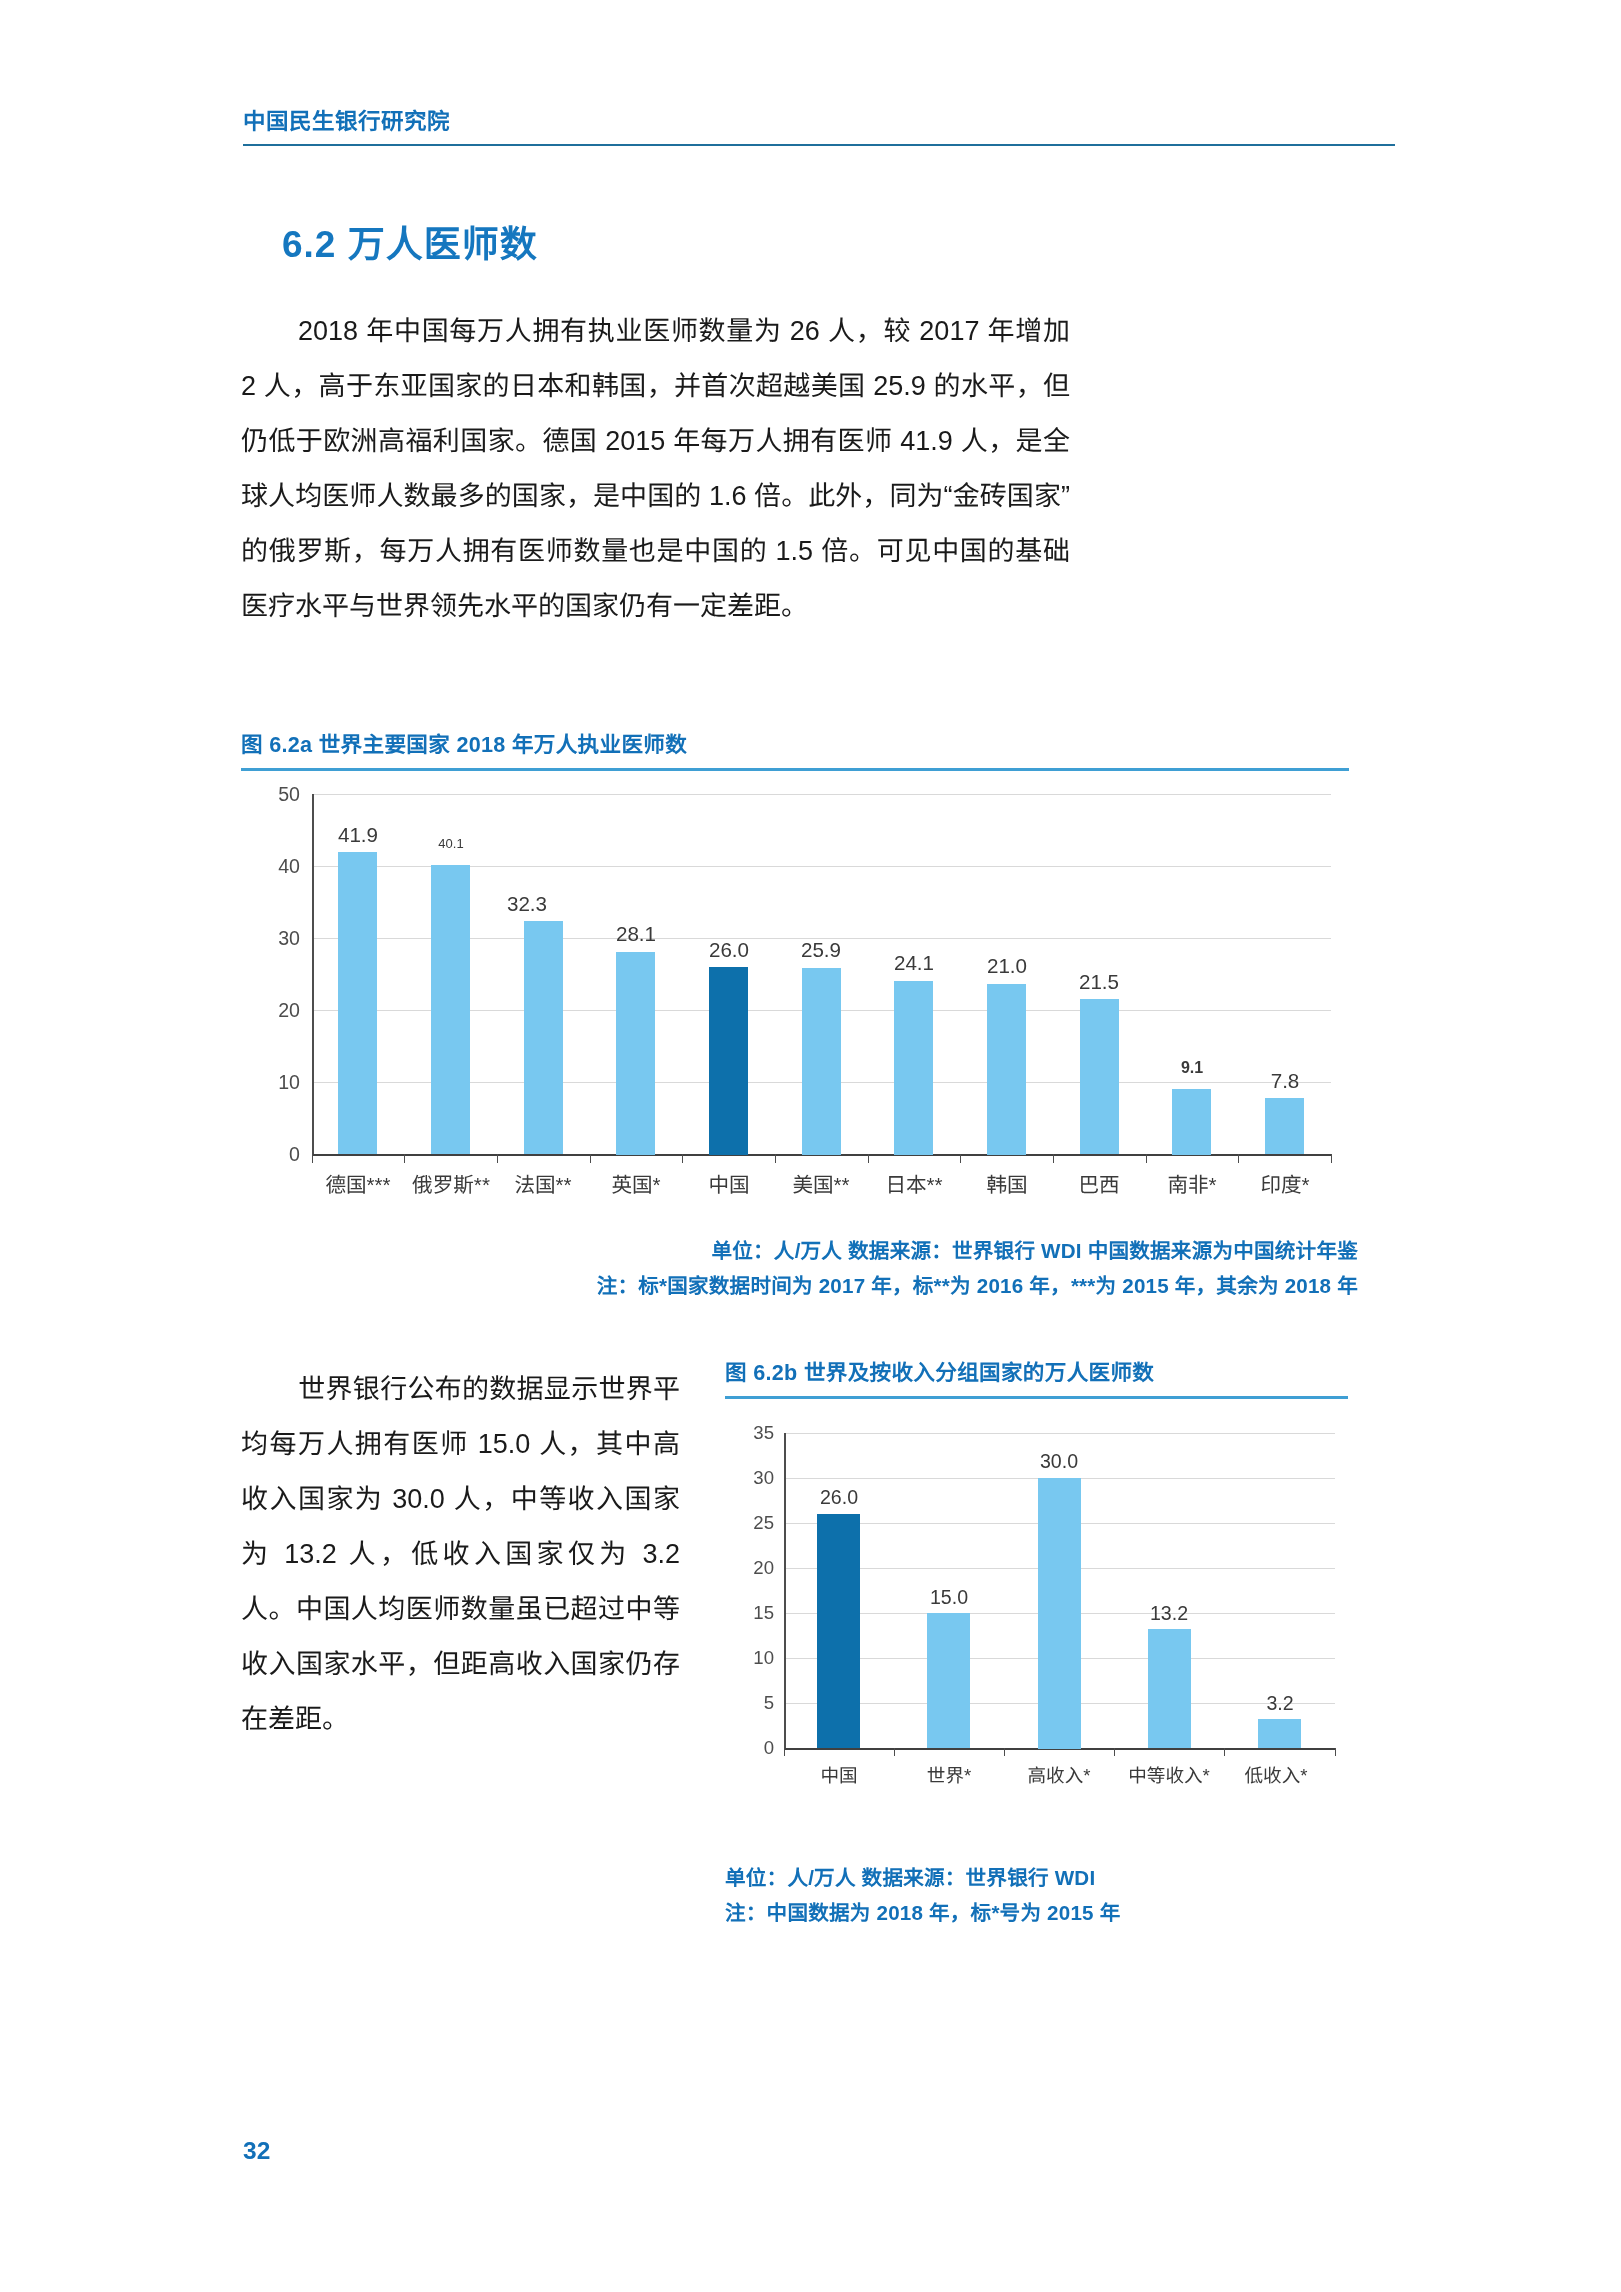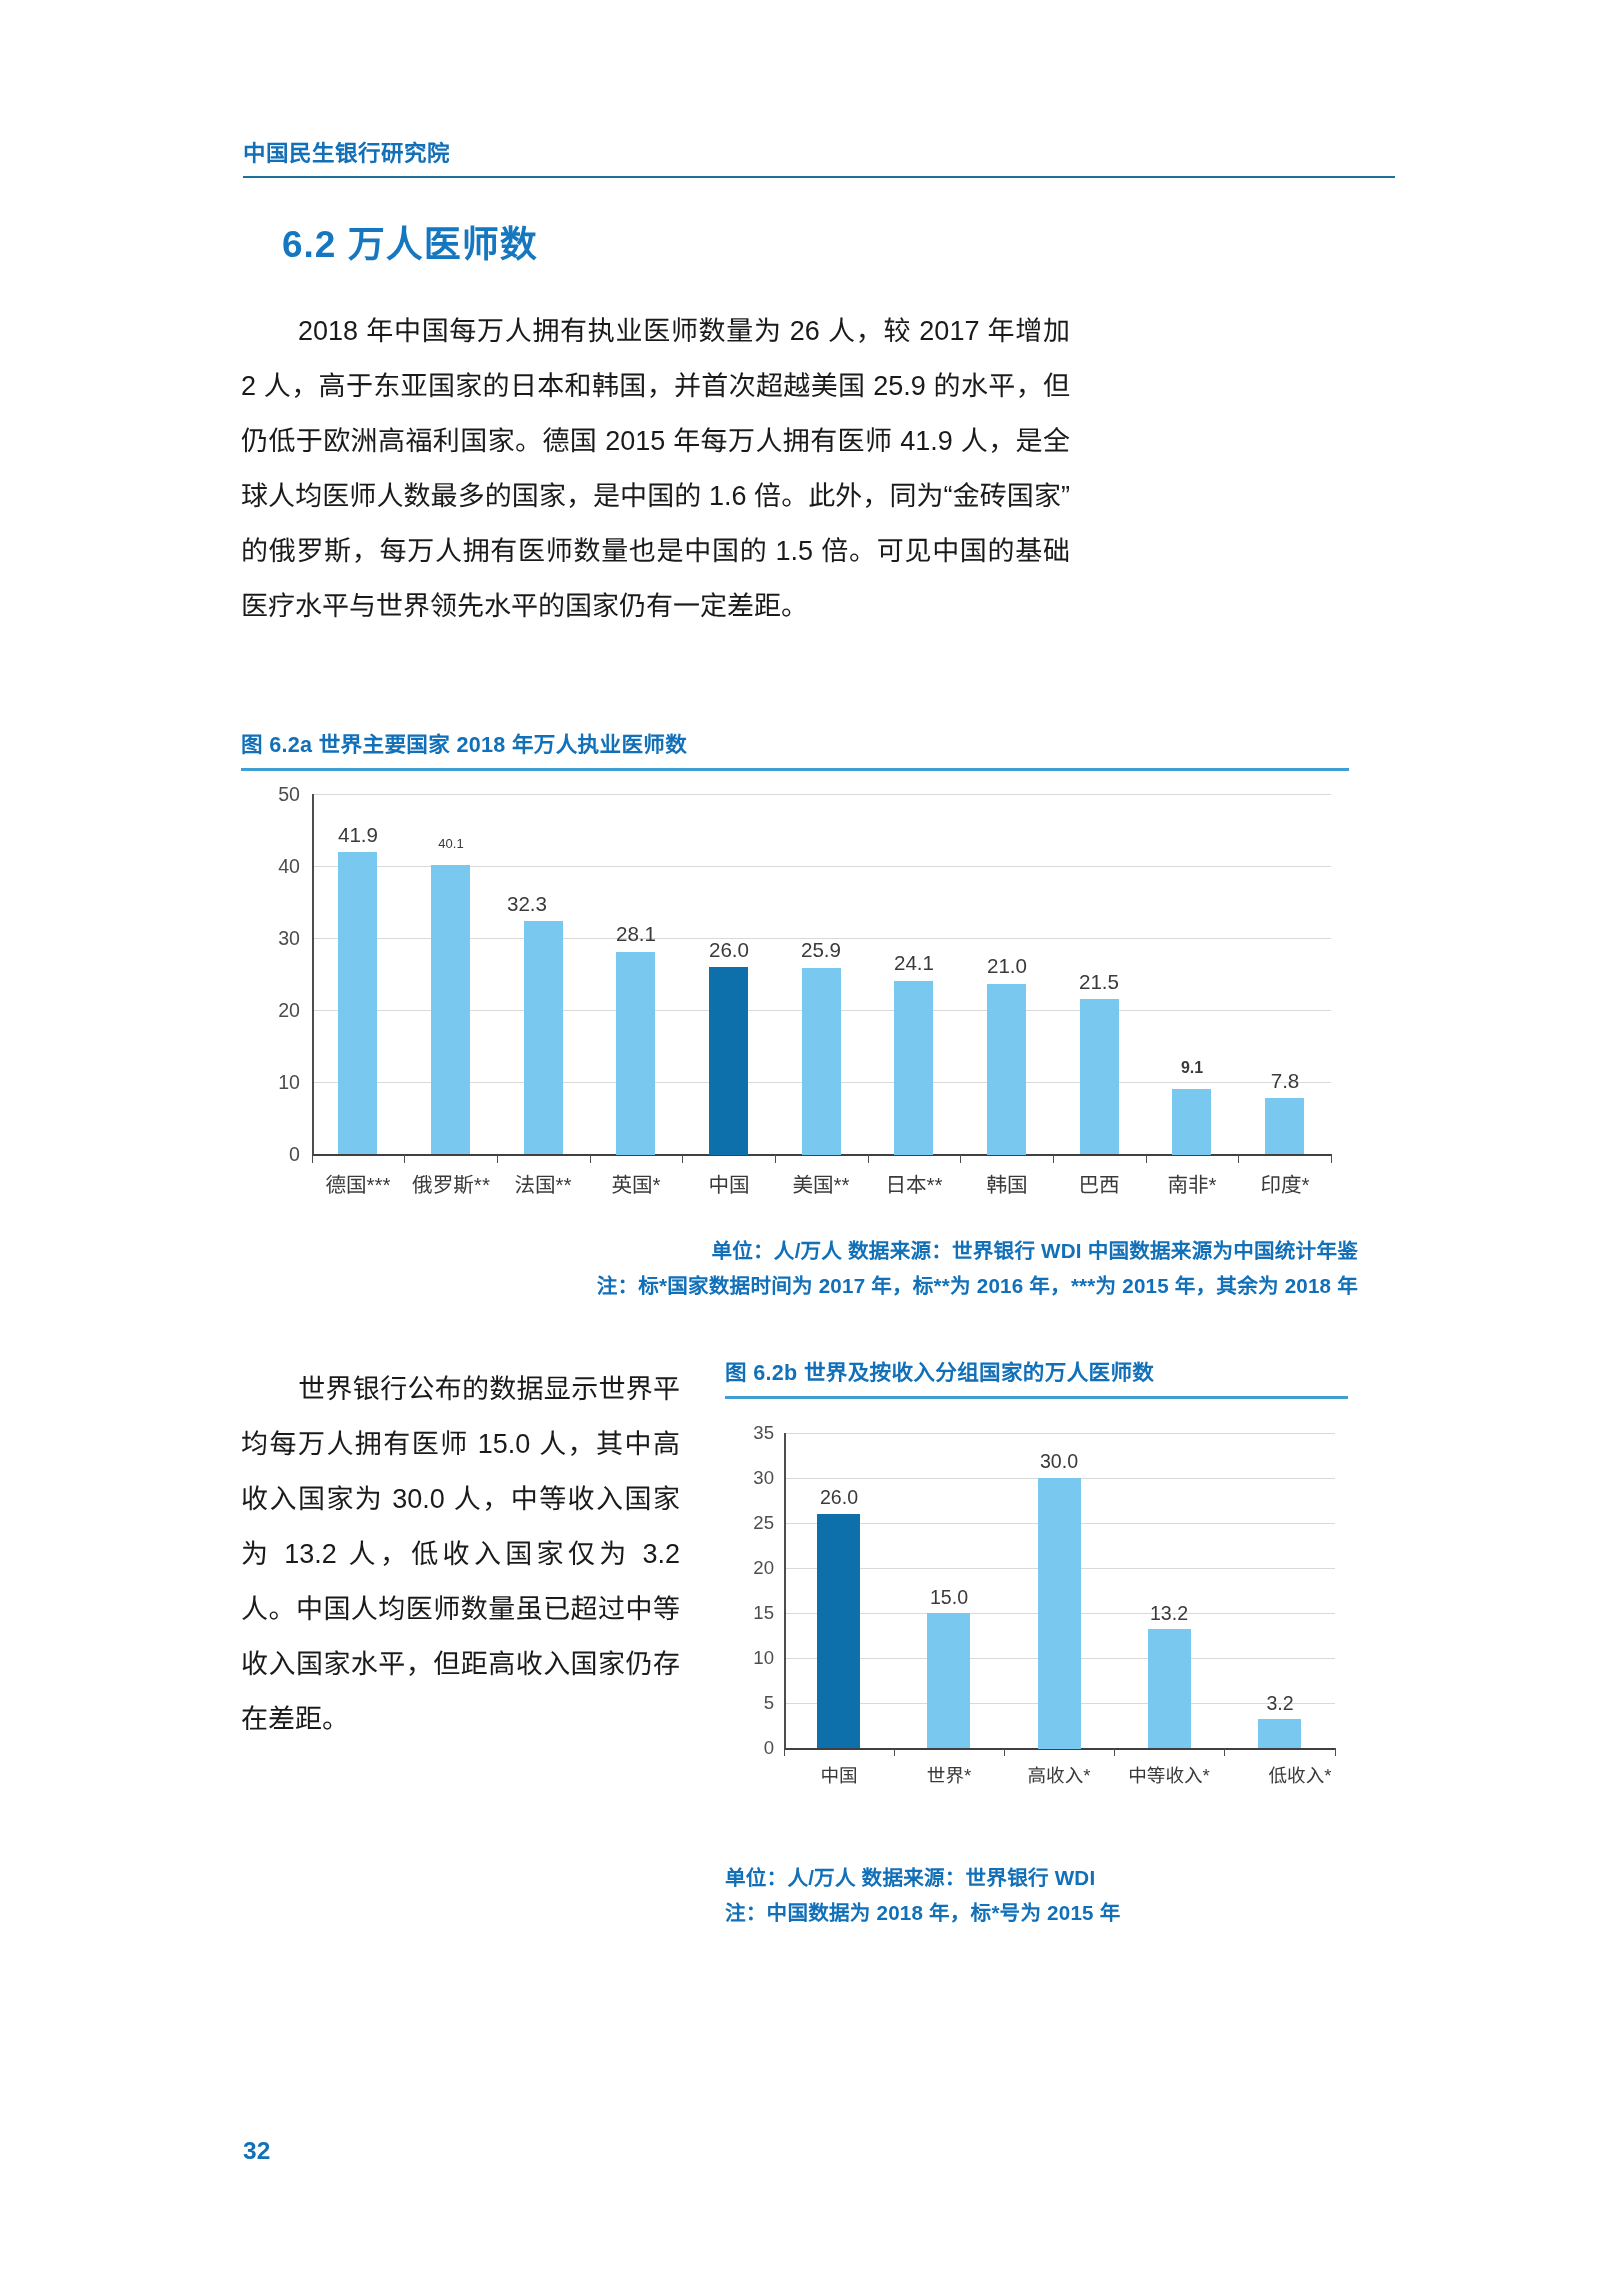--- a/index.html
+++ b/index.html
@@ -27,21 +27,20 @@
     left: 243px;
     top: 108px;
     width: 1152px;
   }
   .header-title {
     font-size: 22.5px;
     font-weight: bold;
     color: #1270b8;
     letter-spacing: 0.5px;
     line-height: 1.2;
-    margin-top: 32px;
   }
   .header-rule {
     margin-top: 8.8px;
     height: 2px;
     background: #1f6f9c;
     width: 100%;
   }
 
   
   .section-heading {
@@ -329,21 +328,21 @@
       <div class="bar-value" style="left: 334px; top: 31px; font-size: 19.6px;">30.0</div>
       <div class="tick" style="left: 279px; top: 329px; height: 7.8px;"></div>
       <div class="cat-label" style="left: 334px; top: 341px; font-size: 18.6px;">高收入*</div>
       <div class="bar" style="left: 423px; width: 43px; top: 210px; height: 119px;"></div>
       <div class="bar-value" style="left: 444px; top: 183px; font-size: 19.6px;">13.2</div>
       <div class="tick" style="left: 389px; top: 329px; height: 7.8px;"></div>
       <div class="cat-label" style="left: 444px; top: 341px; font-size: 18.6px;">中等收入*</div>
       <div class="bar" style="left: 533px; width: 43px; top: 300px; height: 29px;"></div>
       <div class="bar-value" style="left: 555px; top: 273px; font-size: 19.6px;">3.2</div>
       <div class="tick" style="left: 499px; top: 329px; height: 7.8px;"></div>
-      <div class="cat-label" style="left: 575px; top: 341px; font-size: 18.6px;">低收入*</div>
+      <div class="cat-label" style="left: 551px; top: 341px; font-size: 18.6px;">低收入*</div>
       <div class="tick" style="left: 610px; top: 329px; height: 7.8px;"></div>
     </div>
 
   <div class="notes notes-b">
     <div>单位：人/万人   数据来源：世界银行 WDI</div>
     <div>注：中国数据为 2018 年，标*号为 2015 年</div>
   </div>
 
   <div class="page-number">32</div>
 

